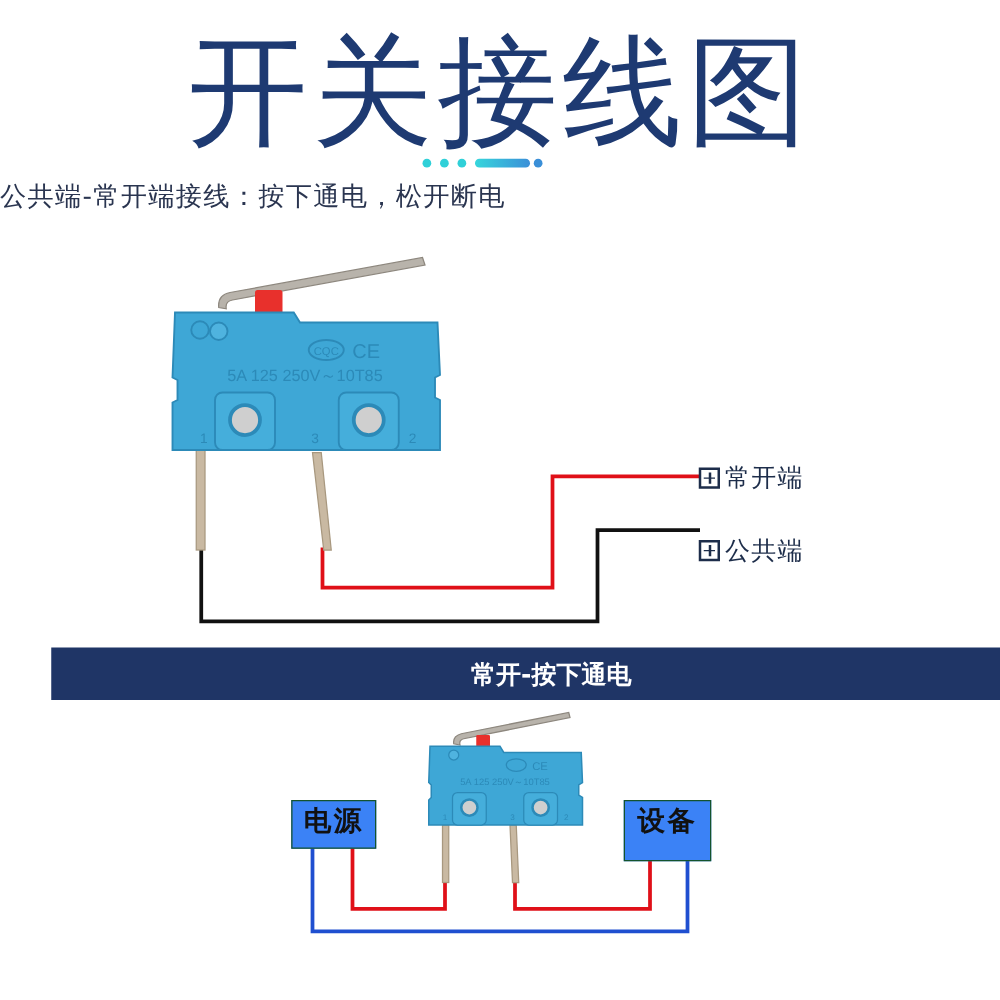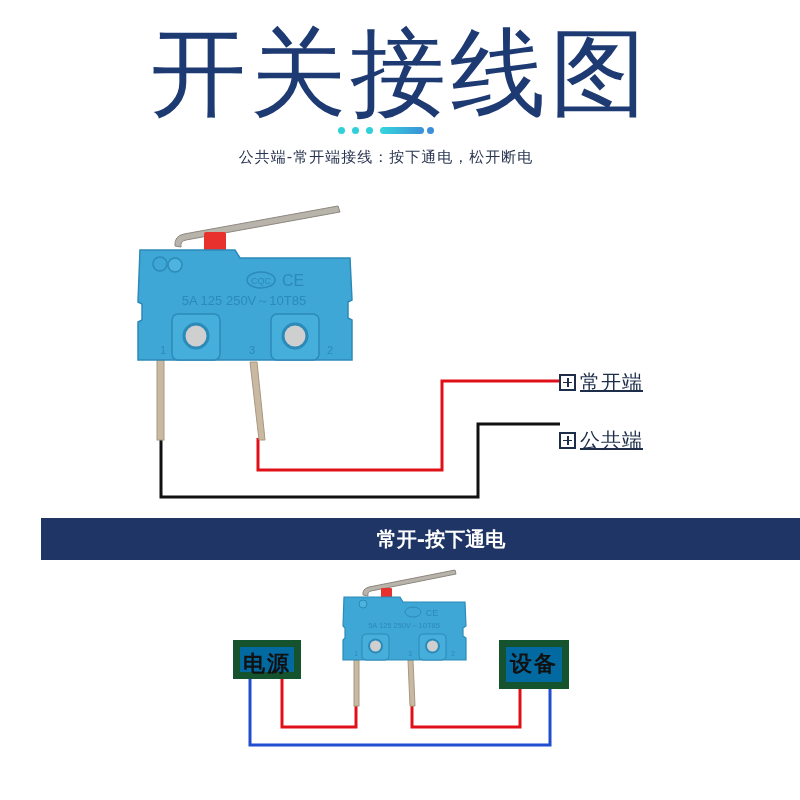--- a/index.html
+++ b/index.html
@@ -1,28 +1,28 @@
 <!DOCTYPE html>
 <html><head>
 <meta charset="utf-8">
 <style>
   html, body { margin:0; padding:0; background:#ffffff; }
   body { width:800px; height:800px; position:relative; overflow:hidden; font-family:"DejaVu Sans", sans-serif; }
   .abs { position:absolute; }
   #title { left:0; top:18px; width:800px; text-align:center; font-size:96px; font-weight:normal; color:#1e3a72; letter-spacing:4px; line-height:110px; font-family:"DejaVu Sans", sans-serif; }
-  #subtitle { left:0; top:142px; width:772px; text-align:center; font-size:15px; color:#2a3550; letter-spacing:1px; line-height:30px; }
+  #subtitle { left:0; top:142px; width:772px; text-align:left; font-size:21px; color:#2a3550; letter-spacing:1px; line-height:30px; }
   .dot { position:absolute; top:127px; width:7px; height:7px; border-radius:50%; background:#30d0d8; }
   .bar { position:absolute; top:127px; height:7px; border-radius:4px; background:linear-gradient(90deg,#36d6dc,#3a8fd8); }
   #banner { left:0; top:518px; width:800px; height:42px; background:#1f3566; color:#ffffff; font-size:20px; font-weight:bold; text-align:center; line-height:42px;margin-left:41px; }
   .label-row { position:absolute; left:559px; height:24px; display:flex; align-items:center; }
   .plus-box { width:17px; height:17px; border:2px solid #1d2d4a; box-sizing:border-box; position:relative; margin-right:4px; }
   .plus-box::before { content:""; position:absolute; left:2px; right:2px; top:6px; height:1.6px; background:#1d2d4a; }
   .plus-box::after { content:""; position:absolute; top:2px; bottom:2px; left:6px; width:1.6px; background:#1d2d4a; }
-  .label-text { font-size:20px; color:#1d2d4a; letter-spacing:1px;text-decoration:underline; }
-  .endpoint-box { position:absolute; border:7px solid #14532d; background:#0369a1; box-sizing:border-box; font-size:22px; font-weight:bold; color:#111; text-align:center; letter-spacing:2px; }
+  .label-text { font-size:20px; color:#1d2d4a; letter-spacing:1px; }
+  .endpoint-box { position:absolute; border:1px solid #14532d; background:#3b82f6; box-sizing:border-box; font-size:22px; font-weight:bold; color:#111; text-align:center; letter-spacing:2px; }
   svg { position:absolute; left:0; top:0; }
 </style>
 </head>
 <body>
 
 <div id="title" class="abs">开关接线图</div>
 
 <div>
   <span class="dot" style="left:338px"></span>
   <span class="dot" style="left:352px"></span>

